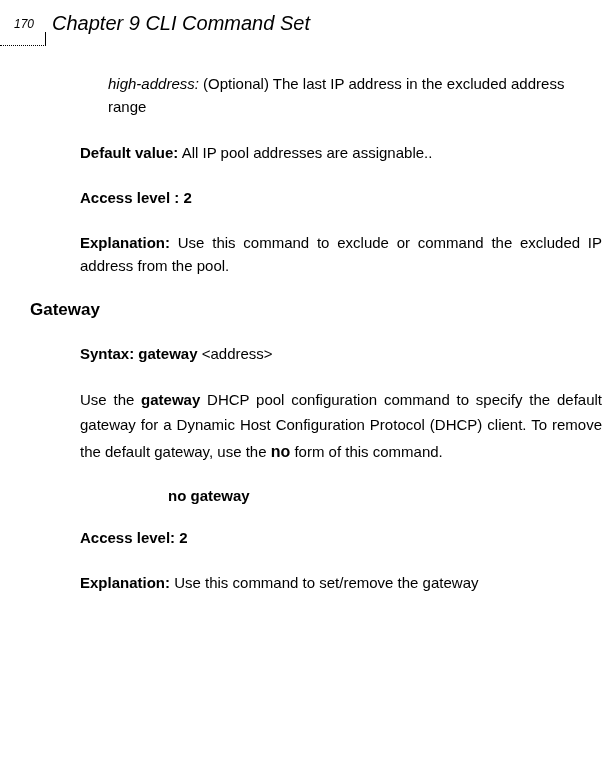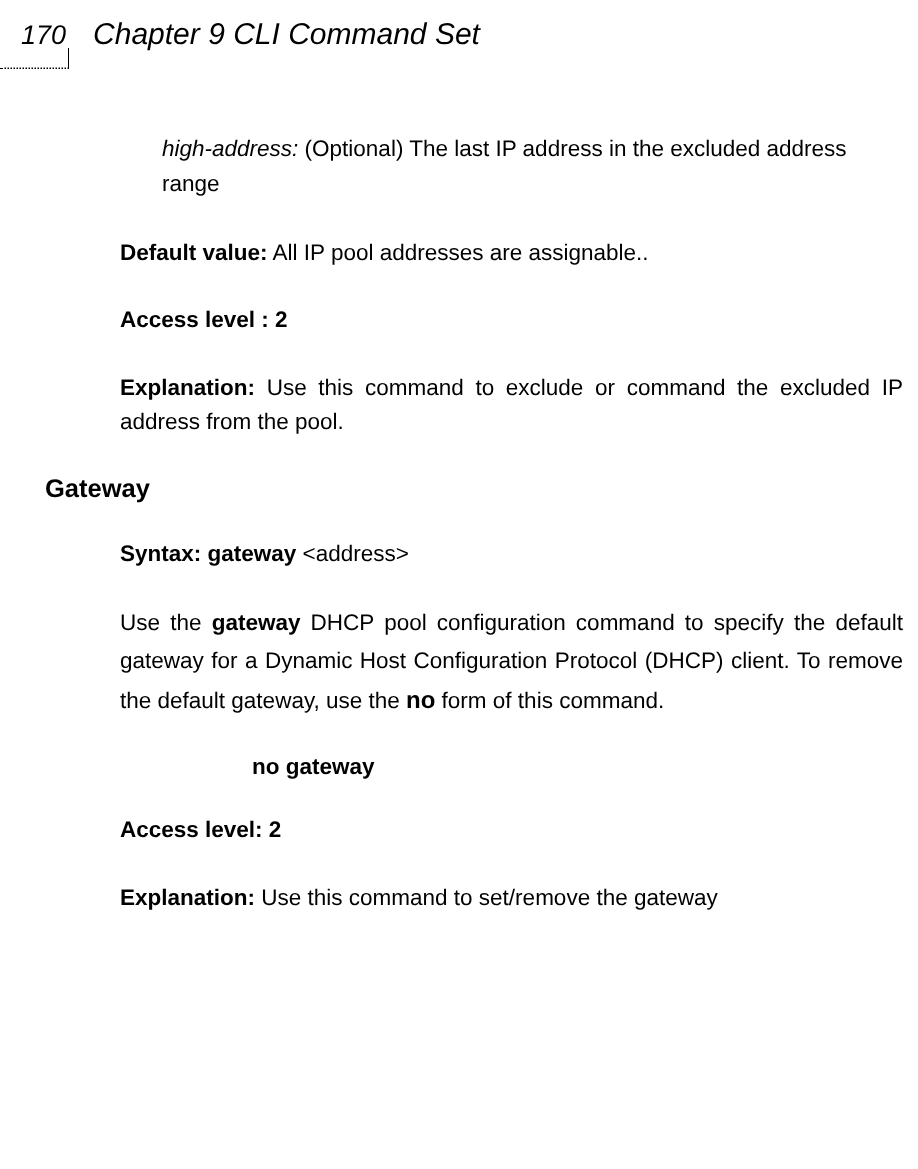--- a/index.html
+++ b/index.html
@@ -17,39 +17,39 @@
     }
     .header {
       position: absolute;
       top: 12px;
       left: 14px;
       display: flex;
       align-items: center;
     }
     .page-number {
       font-style: italic;
-      font-size: 18px;
+      font-size: 12px;
       margin-right: 18px;
     }
     .chapter-title {
       font-style: italic;
       font-size: 20px;
     }
     .header-border {
       position: absolute;
       top: 32px;
       left: 0;
       width: 46px;
       height: 14px;
       border-right: 1px solid #000;
       border-bottom: 1px dotted #000;
     }
     .content {
       position: absolute;
-      top: 88px;
+      top: 72px;
       left: 80px;
       right: 10px;
     }
     .indent-para {
       margin-left: 28px;
       font-size: 15px;
       line-height: 1.55;
       margin-bottom: 22px;
     }
     .para {

